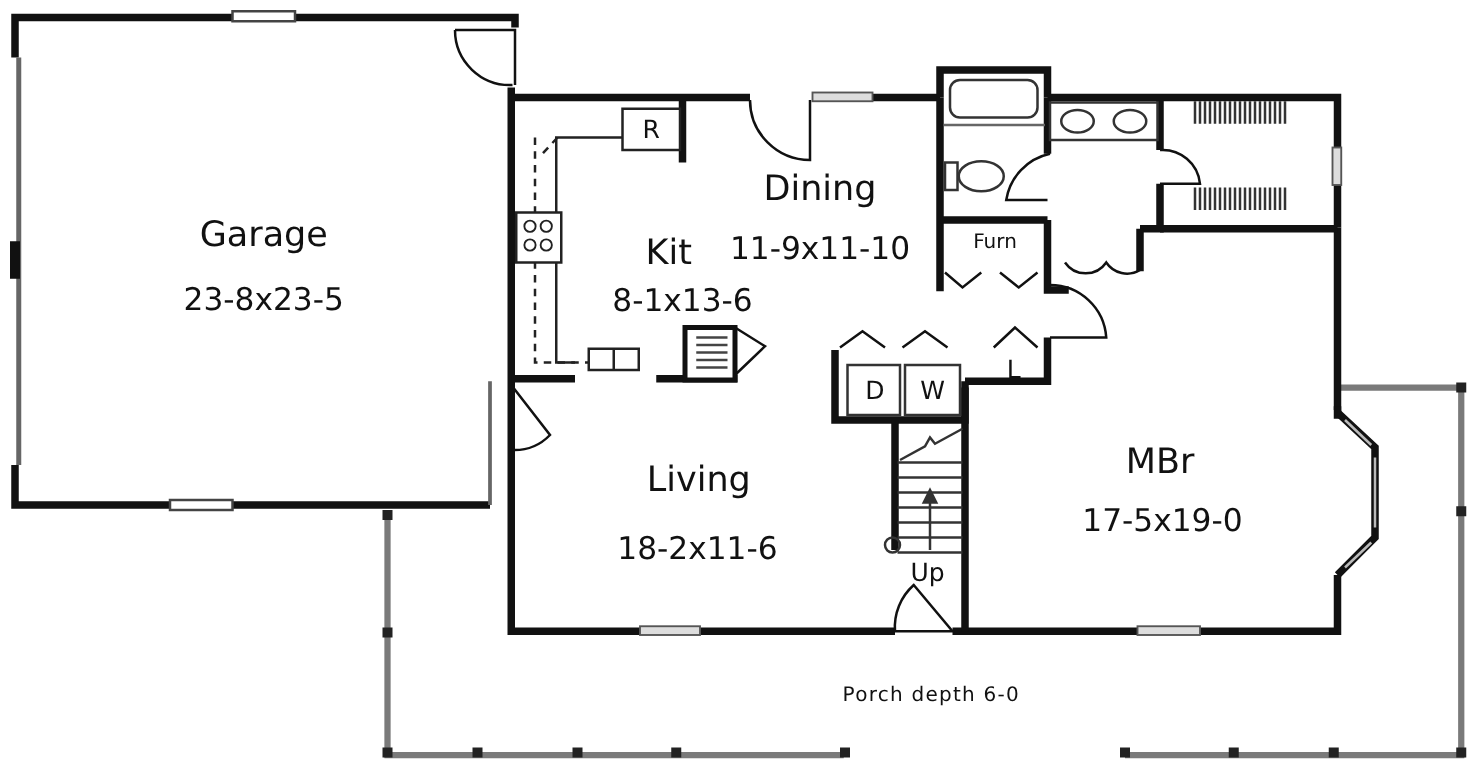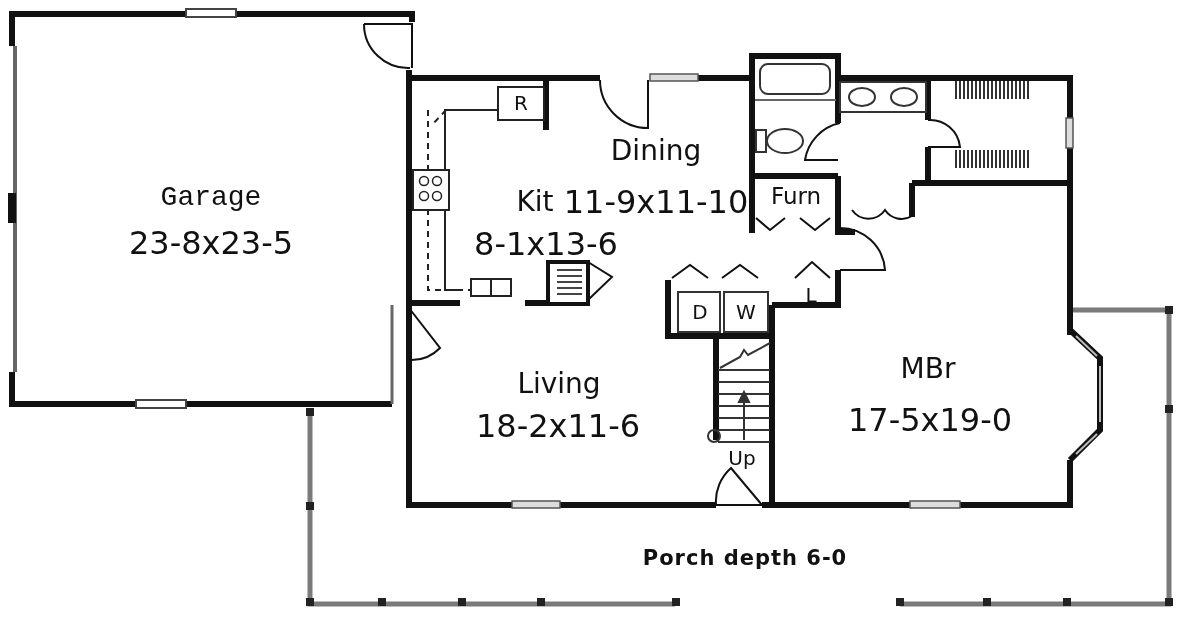--- a/index.html
+++ b/index.html
@@ -1,23 +1,23 @@
 <!DOCTYPE html>
 <html><head>
 <meta charset="utf-8">
 <style>
   html, body { margin: 0; padding: 0; background: #ffffff; }
   body { width: 1180px; height: 617px; overflow: hidden; position: relative; }
   #plan { position: absolute; left: 0; top: 0; width: 1180px; height: 617px; }
   .lbl { position: absolute; color: #111; font-family: "DejaVu Sans", sans-serif; text-align: center; white-space: nowrap; transform: translateX(-50%); line-height: 1; }
   .room-name { font-size: 28px; }
-  .room-dim { font-size: 32px; }
-  .small-name { font-size: 23px; }
+  .room-dim { font-size: 25px; }
+  .small-name { font-size: 16px; }
   .fix-lbl { font-size: 20px; font-family: "DejaVu Sans", sans-serif; }
-  .porch-lbl { font-size: 21px; font-weight: bold; font-family: "DejaVu Sans", sans-serif; letter-spacing: 1px; }
+  .porch-lbl { font-size: 16px; font-weight: normal; font-family: "DejaVu Sans", sans-serif; letter-spacing: 1px; }
 </style>
 </head>
 <body>
 
 <svg id="plan" viewBox="0 0 1180 617" xmlns="http://www.w3.org/2000/svg">
 
   <g fill="none" stroke="#7a7a7a" stroke-width="5">
     <polyline points="310,408 310,604 675,604"></polyline>
     <polyline points="900,604 1169,604 1169,310 1072,310"></polyline>
   </g>
@@ -177,31 +177,31 @@
     <line x1="718" y1="442" x2="770" y2="442"></line>
     <path d="M720,368 L740,357 L744,350 L748,355 L770,343"></path>
     <line x1="744" y1="440" x2="744" y2="395"></line>
     <polygon points="739,402 744,392 749,402" fill="#333"></polygon>
     <circle cx="714" cy="436" r="6"></circle>
   </g>
 
   <path d="M716,505 A45,45 0 0 1 731,468 L762,505 Z" fill="#fff" stroke="#111" stroke-width="2"></path>
 </svg>
 
-<div class="lbl room-name" style="left:211px; top:184px;font-family:Liberation Mono, monospace;">Garage</div>
+<div class="lbl room-name" style="left:211px; top:174px;">Garage</div>
 <div class="lbl room-dim" style="left:211px; top:227px;">23-8x23-5</div>
 
 <div class="lbl room-name" style="left:535px; top:188px;">Kit</div>
 <div class="lbl room-dim" style="left:546px; top:228px;">8-1x13-6</div>
 
 <div class="lbl room-name" style="left:656px; top:137px;">Dining</div>
 <div class="lbl room-dim" style="left:656px; top:186px;">11-9x11-10</div>
 
 <div class="lbl room-name" style="left:559px; top:370px;">Living</div>
-<div class="lbl room-dim" style="left:558px; top:410px;">18-2x11-6</div>
+<div class="lbl room-dim" style="left:558px; top:426px;">18-2x11-6</div>
 
 <div class="lbl room-name" style="left:928px; top:355px;">MBr</div>
 <div class="lbl room-dim" style="left:930px; top:404px;">17-5x19-0</div>
 
 <div class="lbl small-name" style="left:796px; top:185px;">Furn</div>
 
 <div class="lbl fix-lbl" style="left:521px; top:93px;">R</div>
 <div class="lbl fix-lbl" style="left:700px; top:302px;">D</div>
 <div class="lbl fix-lbl" style="left:746px; top:302px;">W</div>
 <div class="lbl fix-lbl" style="left:811px; top:285px;">L</div>

